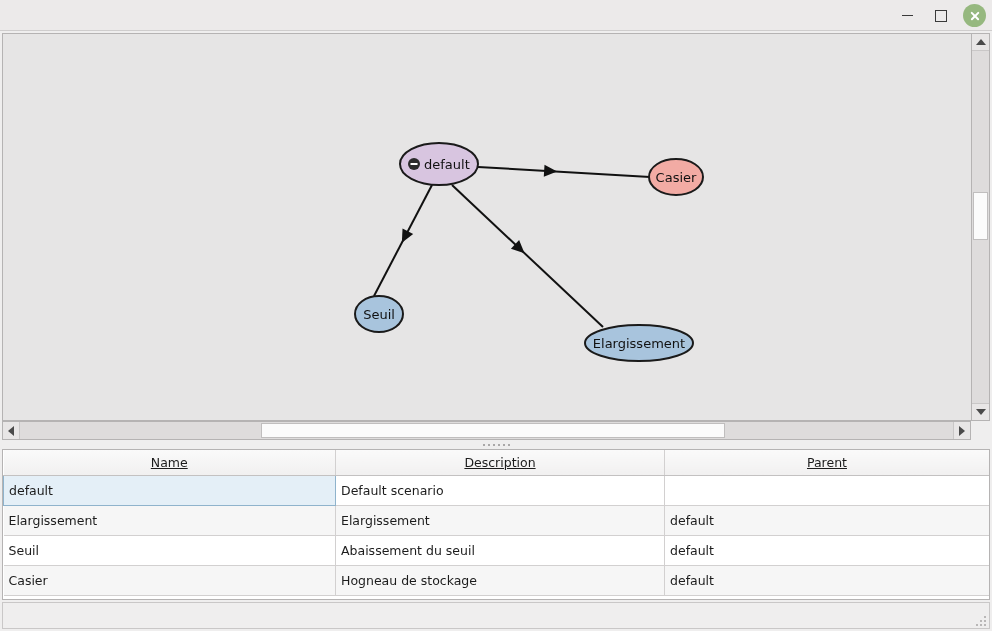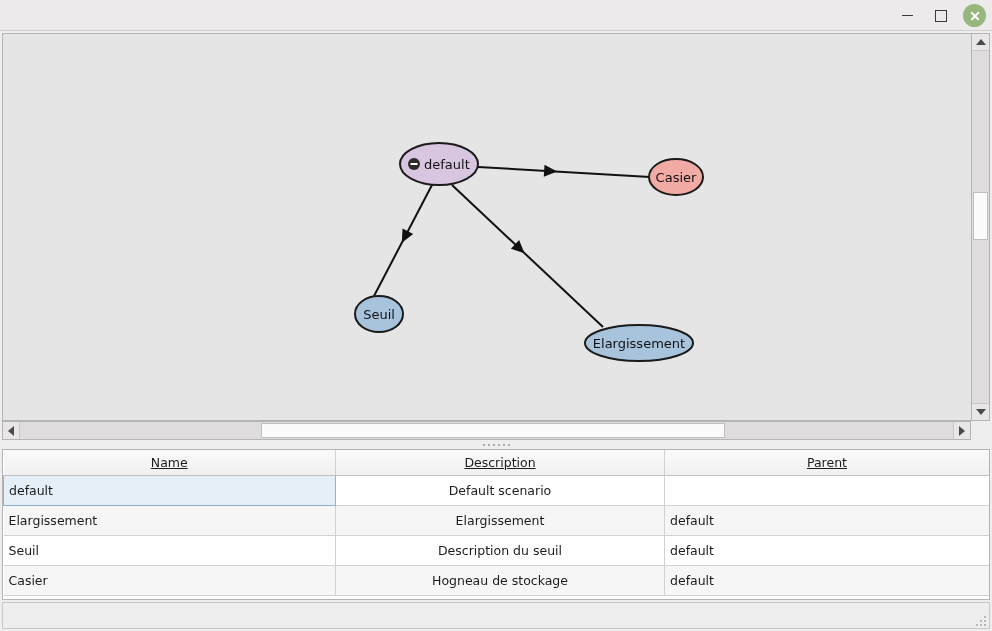--- a/index.html
+++ b/index.html
@@ -240,21 +240,21 @@
     overflow: hidden;
   }
   table.scenarios td:last-child { border-right: none; }
   tr.row-alt td { background: #f6f6f6; }
   tr.row-plain td { background: #ffffff; }
   td.cell-selected {
     background: #e4eff7 !important;
     border: 1px solid #8fb3cc !important;
   }
   .col-name { width: 332px; }
-  .col-desc { width: 329px; text-align: center; }
+  .col-desc { width: 329px; }
   .col-parent { width: auto; }
   .table-filler { flex: 1 1 auto; background: #ffffff; }
 
   
   .statusbar {
     flex: 0 0 27px;
     height: 27px;
     margin: 2px 2px 2px 2px;
     background: #efeeee;
     border: 1px solid #c9c7c7;
@@ -361,21 +361,21 @@
             <td class="col-desc">Default scenario</td>
             <td class="col-parent"></td>
           </tr>
           <tr class="row-alt">
             <td class="col-name">Elargissement</td>
             <td class="col-desc">Elargissement</td>
             <td class="col-parent">default</td>
           </tr>
           <tr class="row-plain">
             <td class="col-name">Seuil</td>
-            <td class="col-desc">Description du seuil</td>
+            <td class="col-desc">Abaissement du seuil</td>
             <td class="col-parent">default</td>
           </tr>
           <tr class="row-alt">
             <td class="col-name">Casier</td>
             <td class="col-desc">Hogneau de stockage</td>
             <td class="col-parent">default</td>
           </tr>
         </tbody>
     </table>
     <div class="table-filler"></div>

